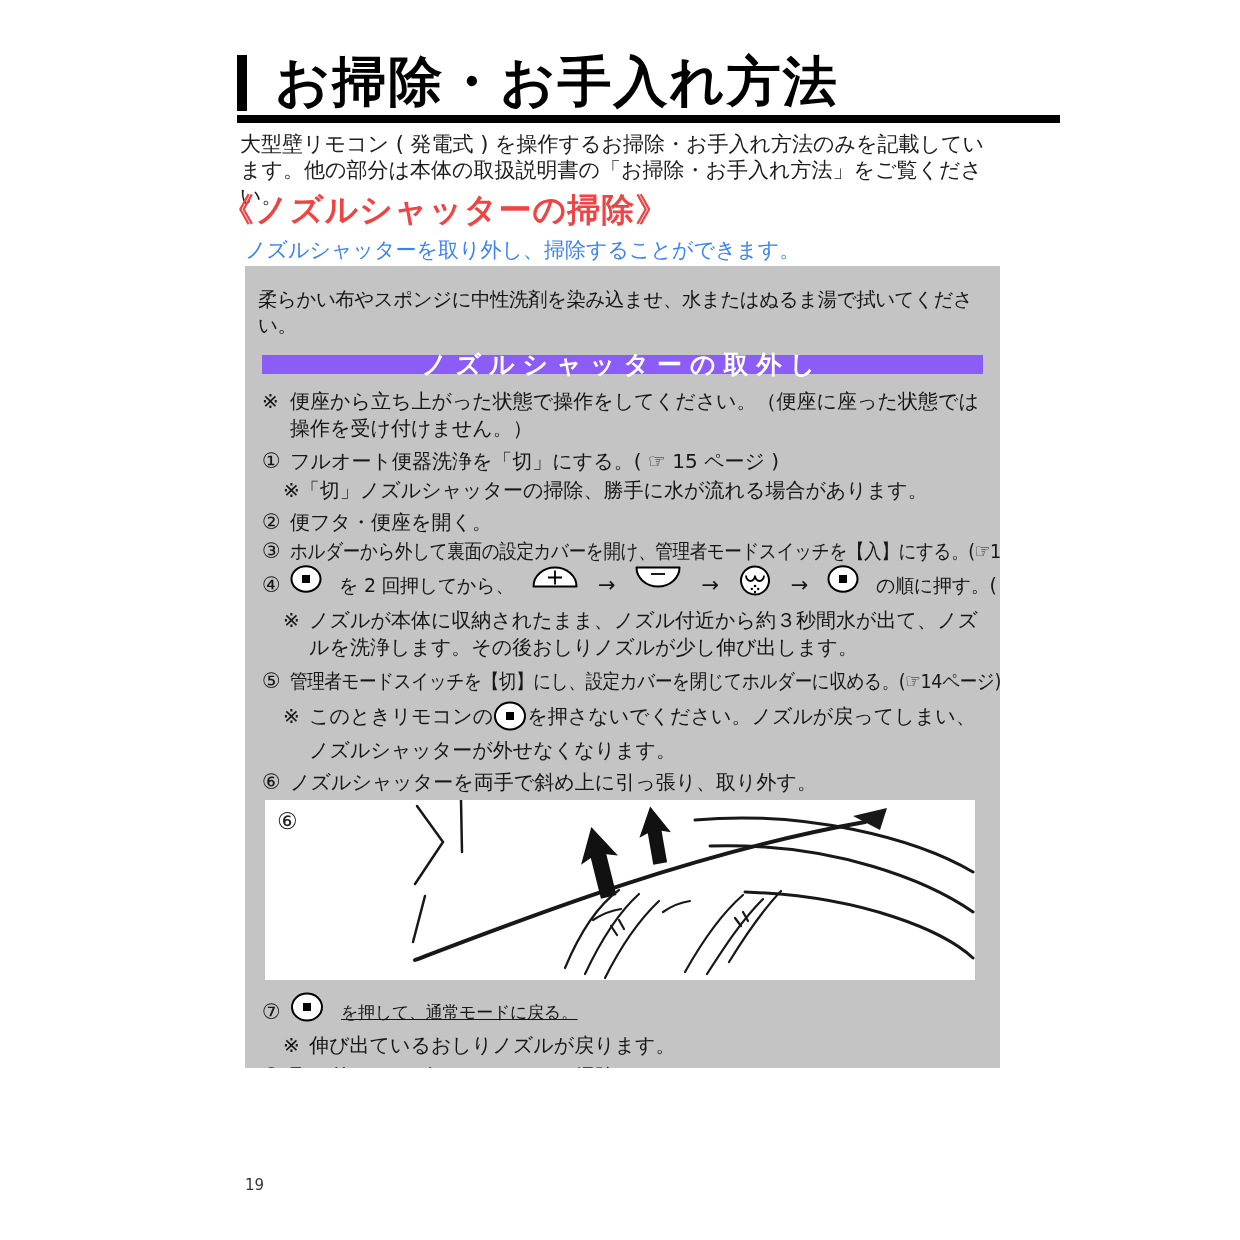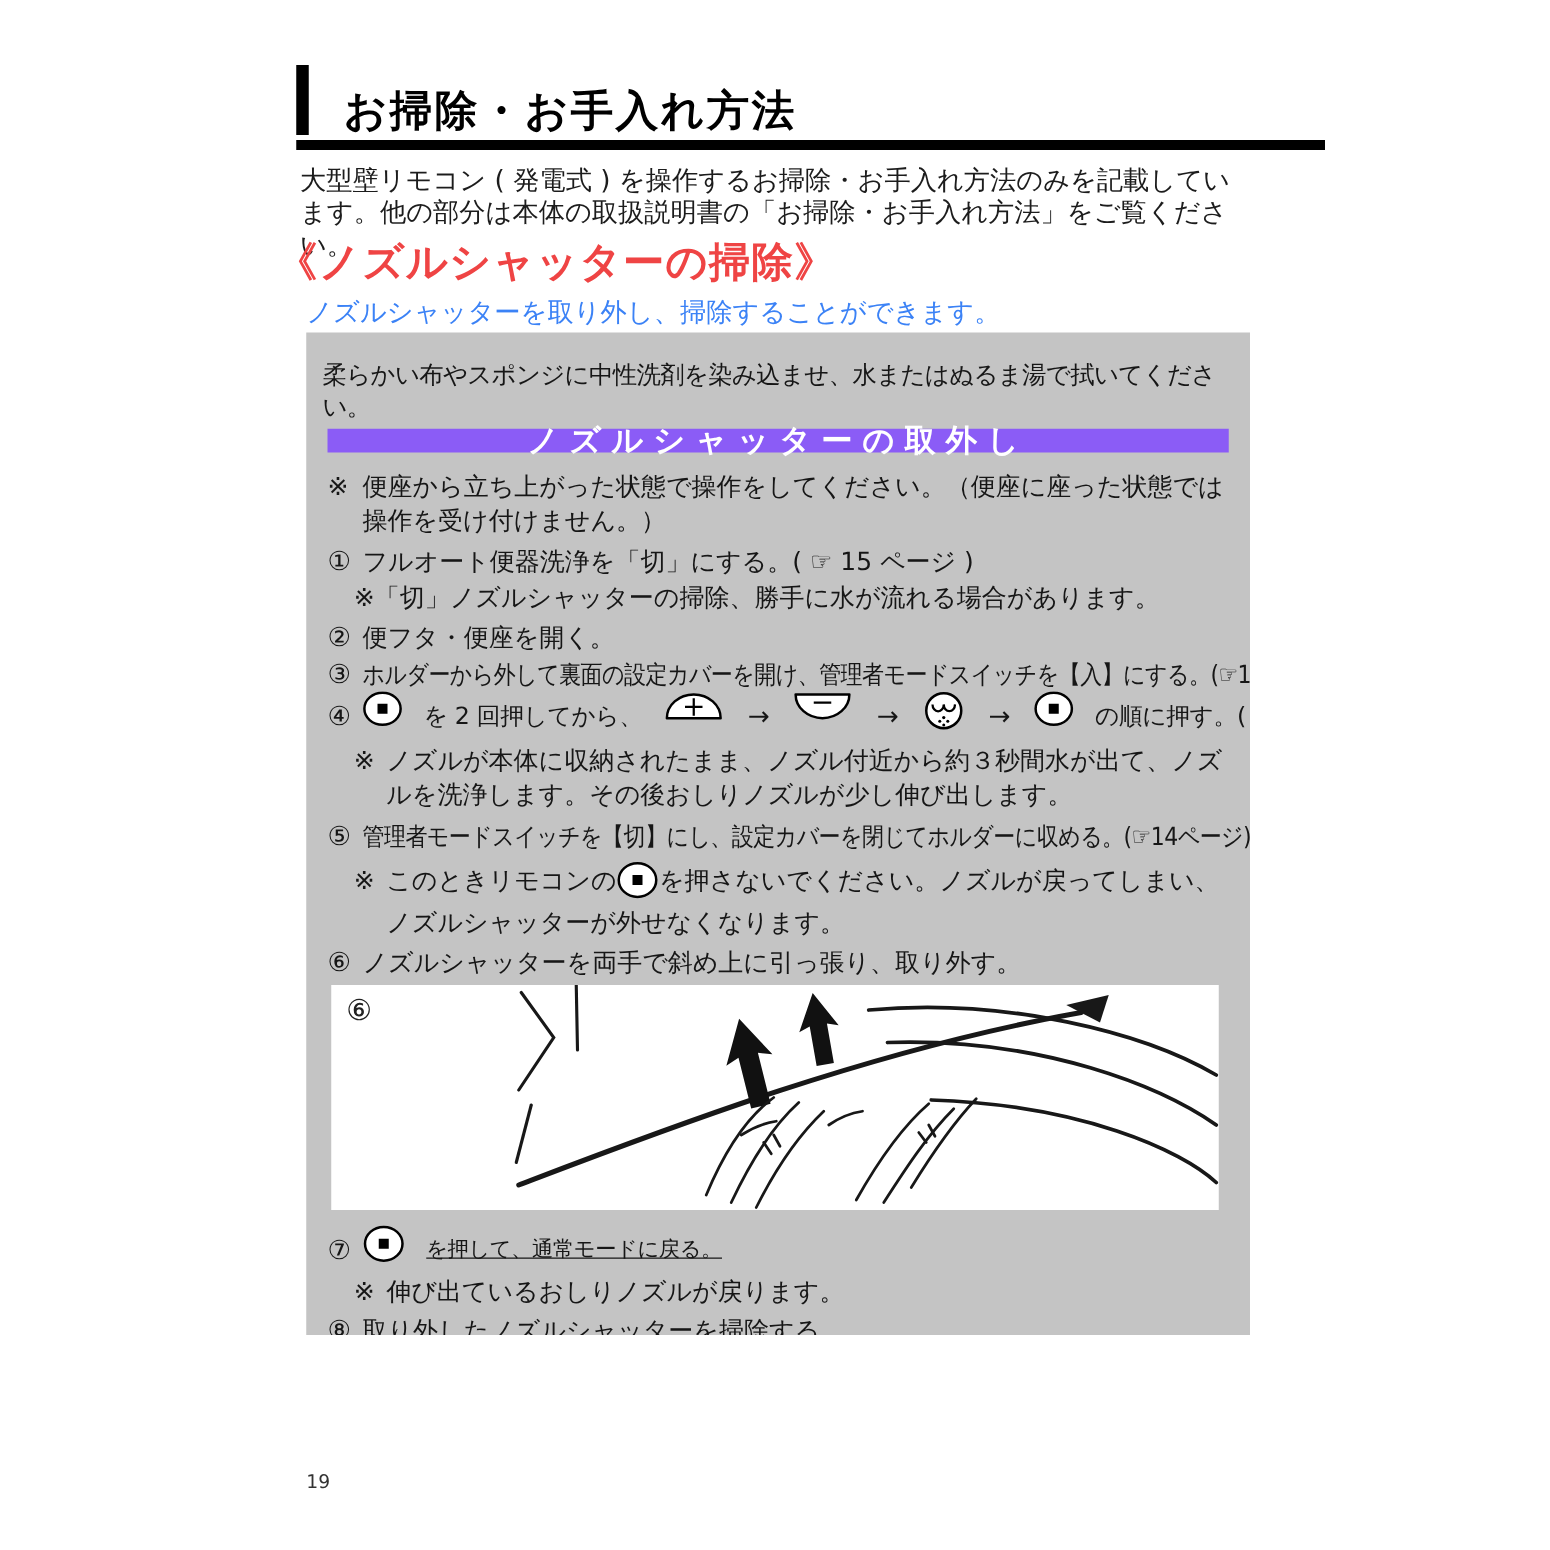--- a/index.html
+++ b/index.html
@@ -7,32 +7,32 @@
     width:1240px;height:1240px;background:#ffffff;
     font-family:"DejaVu Sans","Liberation Sans",sans-serif;
     color:#1a1a1a;-webkit-font-smoothing:antialiased;
   }
   .page{position:relative;width:1240px;height:1240px;overflow:hidden;background:#fff;}
 
   
   .title-block{position:absolute;left:237px;top:52px;width:823px;border-bottom:8px solid #000;padding-bottom:4px;}
   .title-inner{display:flex;align-items:flex-end;}
   .title-bar{width:10px;height:56px;background:#000;margin-right:28px;}
-  .page-title{font-size:34px;font-weight:800;letter-spacing:2px;line-height:1.1;color:#000;}
+  .page-title{font-size:54px;font-weight:800;letter-spacing:2px;line-height:1.1;color:#000;}
 
   
   .intro{position:absolute;left:240px;top:131px;width:765px;font-size:21px;line-height:26px;color:#1c1c1c;}
 
   
   .section-heading{position:absolute;left:221px;top:188px;font-size:33px;font-weight:800;letter-spacing:1px;color:#ef4444;}
   .lead{position:absolute;left:245px;top:236px;font-size:21px;color:#3b82f6;}
 
   
   .panel{position:absolute;left:245px;top:266px;width:755px;height:802px;background:#c4c4c4;overflow:hidden;}
-  .panel-note{margin:21px 12px 4px 13px;font-size:19.5px;line-height:26px;color:#161616;letter-spacing:-0.5px;}
+  .panel-note{margin:21px 12px 16px 13px;font-size:19.5px;line-height:26px;color:#161616;letter-spacing:-0.5px;}
   .panel-banner{margin:2px 17px 0 17px;height:19px;background:#8b5cf6;color:#ffffff;
     font-size:25px;font-weight:700;letter-spacing:8px;display:flex;align-items:center;justify-content:center;}
 
   
   .steps{margin:14px 10px 0 17px;font-size:20px;line-height:27px;color:#161616;}
   .step{display:flex;align-items:flex-start;}
   .marker{flex:0 0 28px;font-size:20px;}
   .marker.circ{font-size:21px;}
   .step-text{flex:1;}
   .subnote{margin-left:21px;display:flex;align-items:flex-start;}

